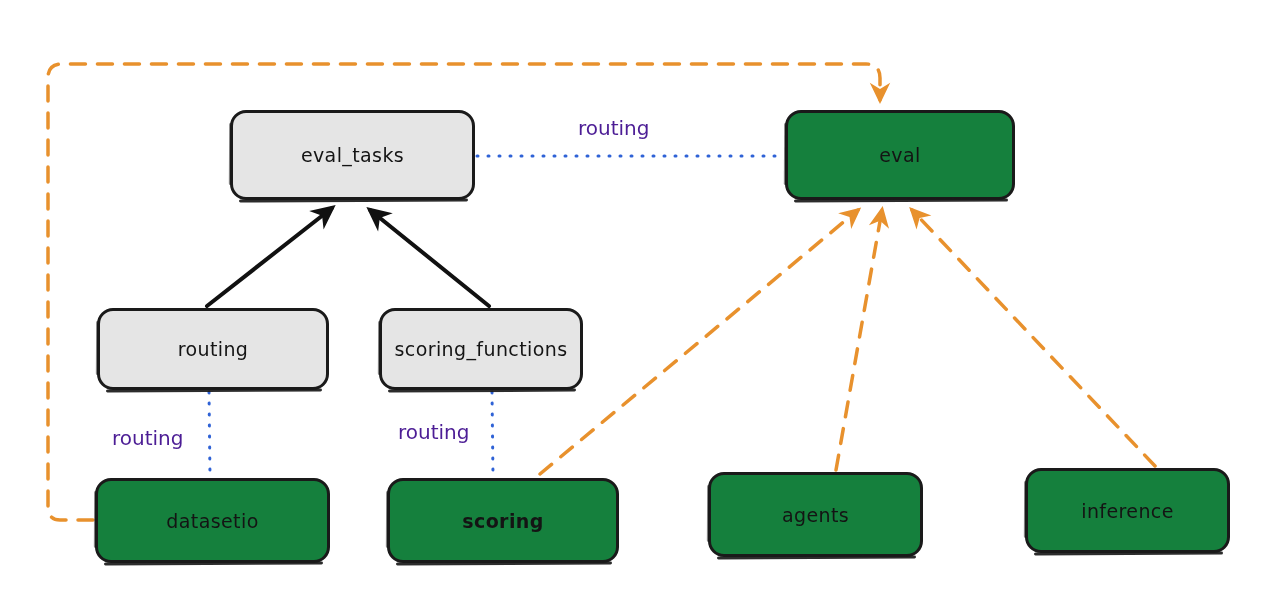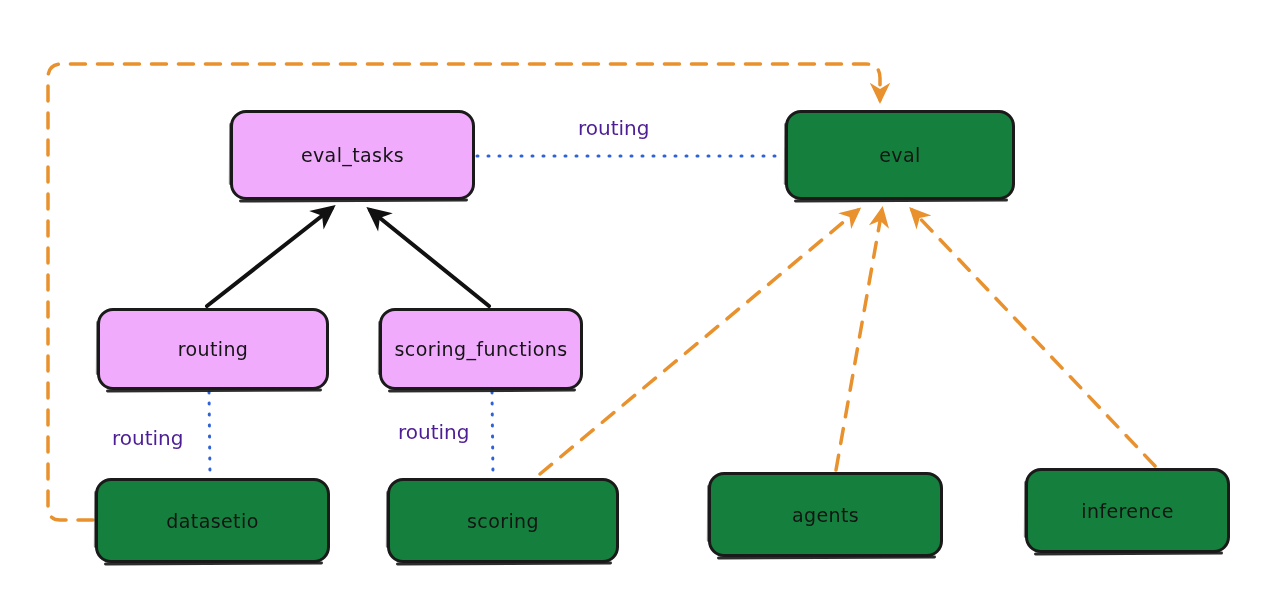--- a/index.html
+++ b/index.html
@@ -36,21 +36,21 @@
     z-index: 5;
   }
   .node .node-label {
     font-family: "DejaVu Sans", sans-serif;
     font-size: 19px;
     color: #141414;
     letter-spacing: 0.4px;
     white-space: nowrap;
     user-select: none;
   }
-  .node.blue  { background: #f0abfc; }
+  .node.blue  { background: #e5e5e5; }
   .node.green { background: #15803d; }
 
   
   .node::after {
     content: "";
     position: absolute;
     left: 6px;
     right: 4px;
     bottom: -5px;
     height: 3px;
@@ -129,25 +129,25 @@
   </div>
 
   <div class="node blue" style="left:379px; top:308px; width:204px; height:82px;">
     <span class="node-label">scoring_functions</span>
   </div>
 
   <div class="node green" style="left:95px; top:478px; width:235px; height:85px;">
     <span class="node-label">datasetio</span>
   </div>
 
-  <div class="node green" style="left:387px; top:478px; width:232px; height:85px;">
+  <div class="node green" style="left:387px; top:478px; width:232px; height:85px;font-weight:bold;">
     <span class="node-label">scoring</span>
   </div>
 
-  <div class="node green" style="left:708px; top:472px; width:235px; height:85px;">
+  <div class="node green" style="left:708px; top:472px; width:215px; height:85px;">
     <span class="node-label">agents</span>
   </div>
 
   <div class="node green" style="left:1025px; top:468px; width:205px; height:85px;">
     <span class="node-label">inference</span>
   </div>
 
   <div class="edge-label" style="left:578px; top:116px;">routing</div>
 
   <div class="edge-label" style="left:112px; top:426px;">routing</div>

